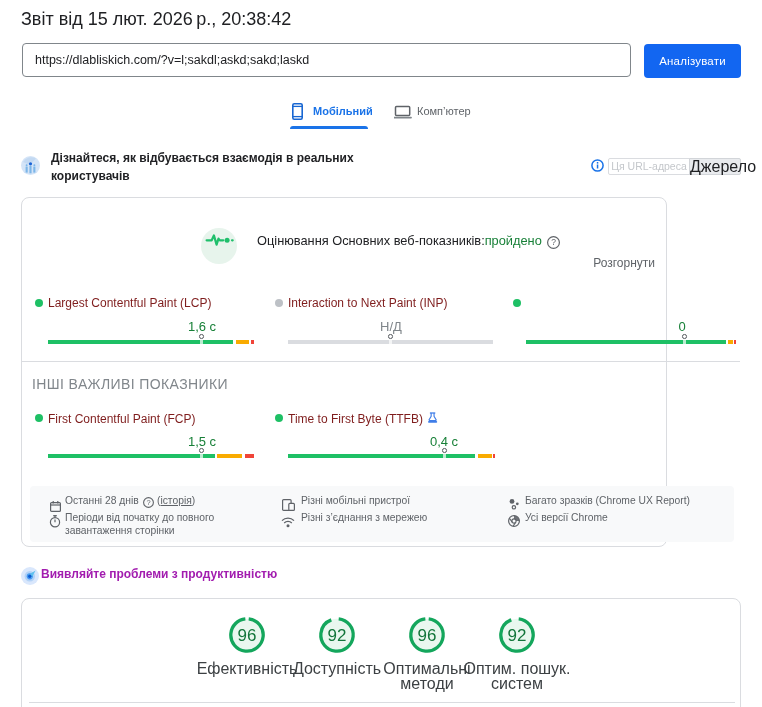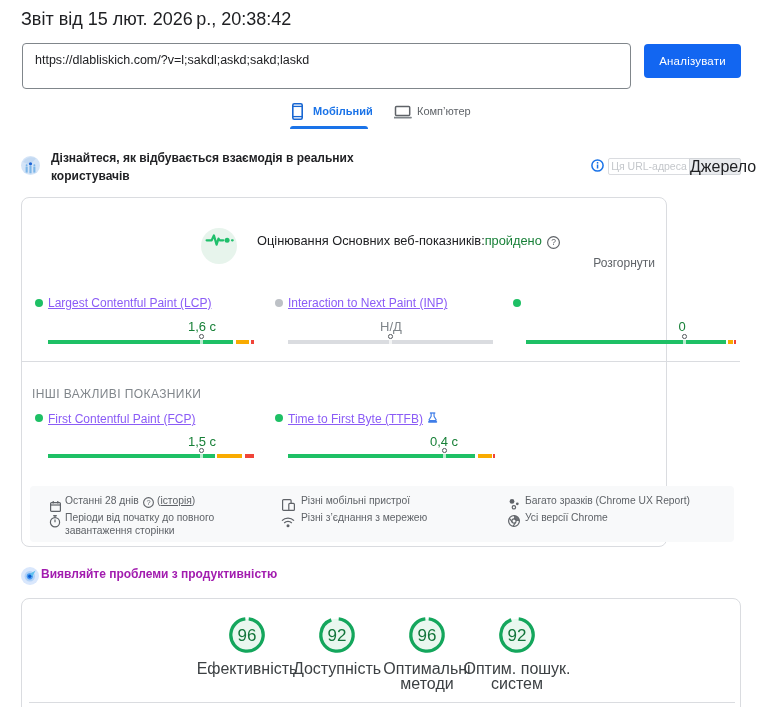--- a/index.html
+++ b/index.html
@@ -1,26 +1,26 @@
 <!DOCTYPE html>
 <html><head><meta charset="utf-8">
 <style>
 *{margin:0;padding:0;box-sizing:border-box}
 html,body{width:762px;height:707px;background:#fff;font-family:"Liberation Sans",sans-serif;overflow:hidden}
 body{position:relative;color:#202124}
 .abs{position:absolute}
 .h1{left:21px;top:7px;font-size:18px;line-height:24px;color:#202124}
-.urlbox{left:22px;top:43px;width:609px;height:46px;border:1px solid #80868b;border-radius:4px;font-size:12.5px;color:#202124;line-height:32px;padding-left:12px;white-space:nowrap;overflow:hidden}
+.urlbox{left:22px;top:43px;width:609px;height:34px;border:1px solid #80868b;border-radius:4px;font-size:12.5px;color:#202124;line-height:32px;padding-left:12px;white-space:nowrap;overflow:hidden}
 .btn{left:644px;top:44px;width:97px;height:34px;background:#1266f1;border-radius:4px;color:#fff;font-size:11.5px;text-align:center;line-height:34px;letter-spacing:.2px}
 .tabline{position:absolute;left:290px;top:126px;width:78px;height:3px;background:#1a73e8;border-radius:3px 3px 0 0}
 .ctitle{left:51px;top:149px;font-size:12px;font-weight:bold;line-height:18.4px;color:#202124}
 .card{border:1px solid #dadce0;border-radius:8px;background:#fff}
 #card1{left:21px;top:197px;width:646px;height:350px}
 #card2{left:21px;top:598px;width:720px;height:130px}
-.metric-title{position:absolute;font-size:12px;color:#8b5cf6;text-decoration:underline;white-space:nowrap}
+.metric-title{position:absolute;font-size:12px;color:#7f1d1d;white-space:nowrap}
 .dot{position:absolute;width:8px;height:8px;border-radius:50%}
 .mval{position:absolute;font-size:13px;white-space:nowrap;transform:translateX(-50%)}
 .bar{position:absolute;height:4px}
 .seg{position:absolute;top:0;height:4px}
 .marker{position:absolute;width:4.6px;height:4.6px;background:#fff;border:1.1px solid #55595e;border-radius:50%}.mgap{position:absolute;top:0;width:3px;height:4px;background:rgba(255,255,255,.7)}
 .fitem{position:absolute;font-size:10.3px;color:#5f6368;line-height:12.5px;white-space:nowrap}
 .glabel{position:absolute;font-size:16px;color:#3c4043;text-align:center;transform:translateX(-50%);line-height:15px}
 </style></head>
 <body>
 <div class="abs h1">Звіт від 15 лют. 2026 р., 20:38:42</div>
@@ -109,21 +109,21 @@
   <div class="mval" style="left:660px;top:121px;color:#188038">0</div>
   <div class="bar" style="left:504px;top:142px;width:210px">
     <div class="seg" style="left:0;width:200px;background:#1ec065"></div>
     <div class="seg" style="left:202px;width:5px;background:#f9ab00"></div>
     <div class="seg" style="left:208px;width:2px;background:#f04438"></div>
     <div class="mgap" style="left:157px"></div>
       <div class="marker" style="left:156.2px;top:-5.6px"></div>
   </div>
 
   <div class="abs" style="left:0;top:163px;width:718px;height:1px;background:#dadce0"></div>
-  <div class="abs" style="left:10px;top:189px;font-size:12px;color:#80868b;letter-spacing:.4px">ІНШІ ВАЖЛИВІ ПОКАЗНИКИ</div>
+  <div class="abs" style="left:10px;top:178px;font-size:14px;color:#80868b;letter-spacing:.4px">ІНШІ ВАЖЛИВІ ПОКАЗНИКИ</div>
 
   <div class="dot" style="left:13px;top:216px;background:#1ec065"></div>
   <div class="metric-title" style="left:26px;top:214px">First Contentful Paint (FCP)</div>
   <div class="mval" style="left:180px;top:236px;color:#188038">1,5 с</div>
   <div class="bar" style="left:26px;top:256px;width:206px">
     <div class="seg" style="left:0;width:167px;background:#1ec065"></div>
     <div class="seg" style="left:169px;width:25px;background:#f9ab00"></div>
     <div class="seg" style="left:197px;width:9px;background:#f04438"></div>
     <div class="mgap" style="left:152px"></div>
       <div class="marker" style="left:151.2px;top:-5.6px"></div>

